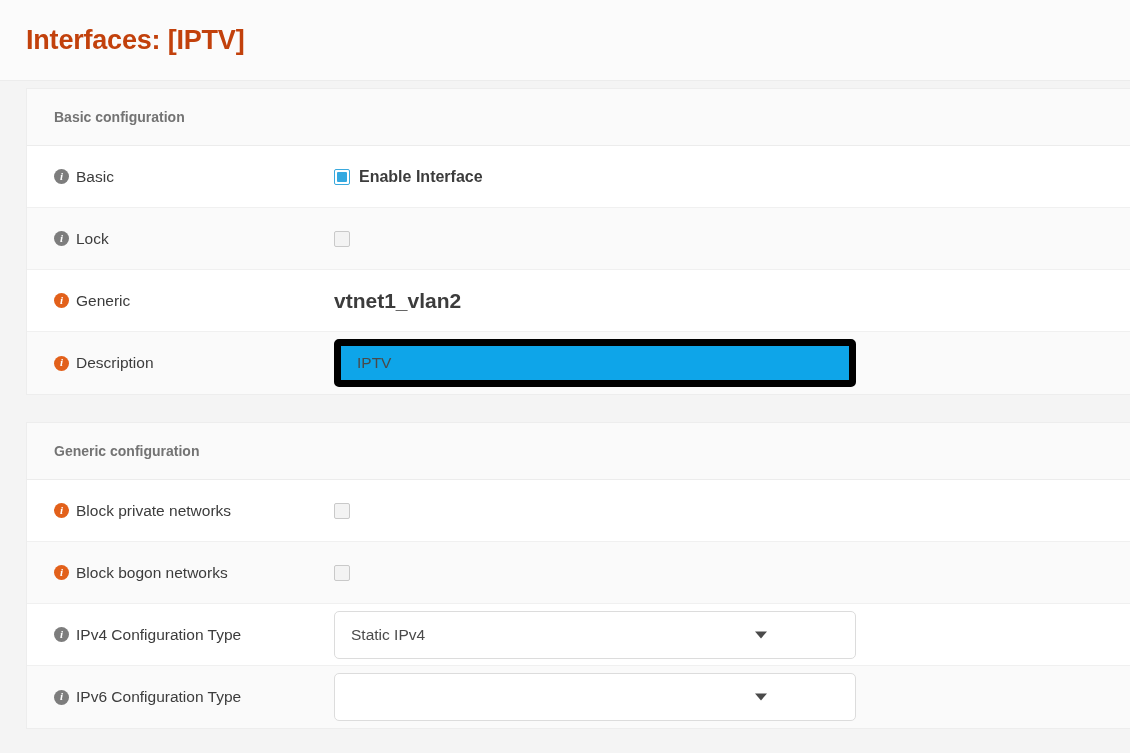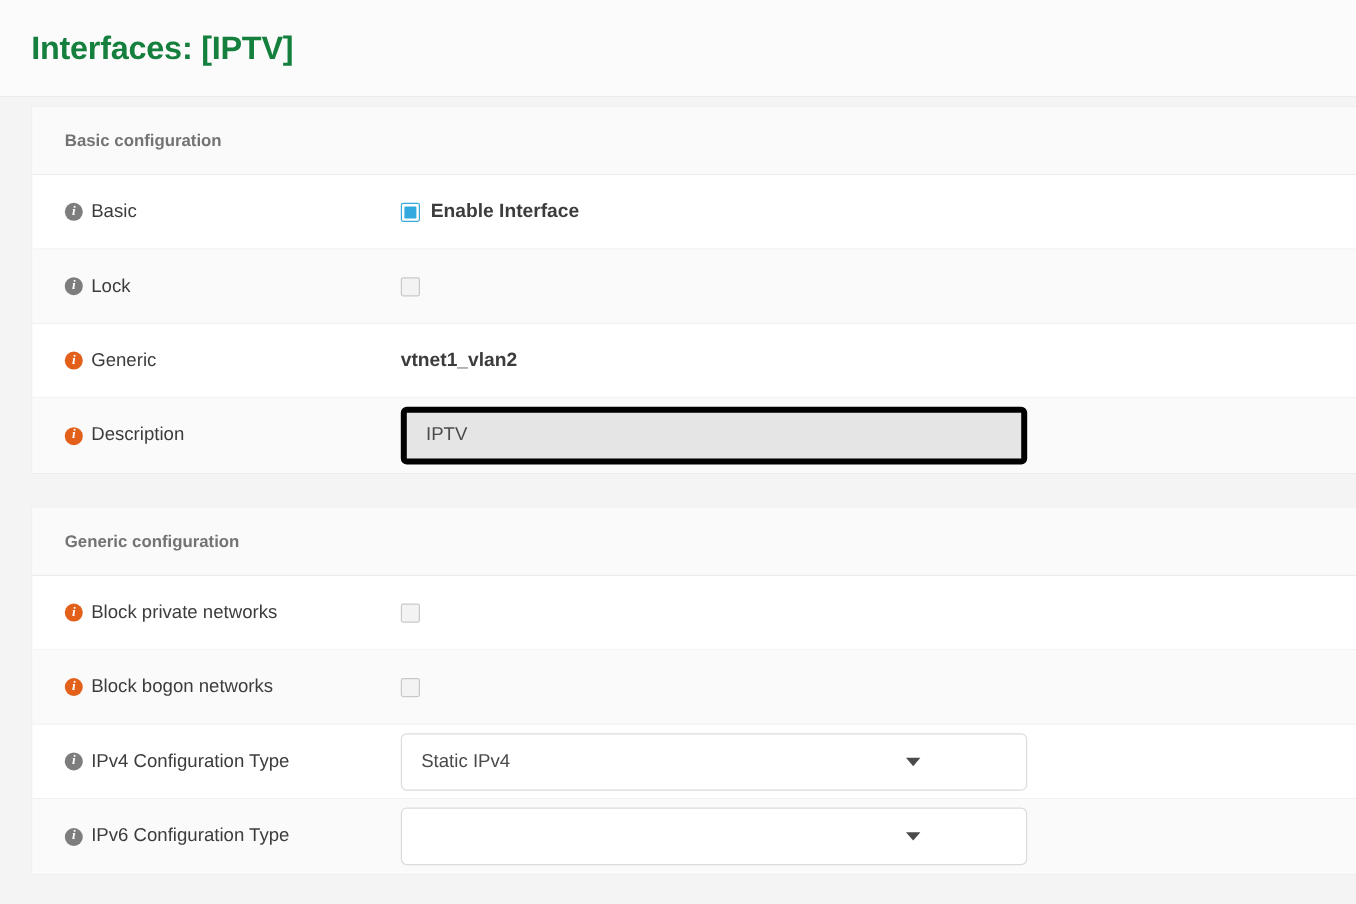--- a/index.html
+++ b/index.html
@@ -22,21 +22,21 @@
     height: 81px;
     background: #fbfbfb;
     border-bottom: 1px solid #ececec;
     display: flex;
     align-items: center;
     padding-left: 26px;
   }
   .page-title {
     font-size: 27px;
     font-weight: bold;
-    color: #15803d;
+    color: #c2410c;
     letter-spacing: -0.2px;
   }
 
   
   .content {
     padding-left: 26px;
     padding-top: 7px;
     background: #f4f4f4;
     height: 672px;
   }
@@ -146,32 +146,32 @@
   }
   .checkbox-label {
     font-size: 16px;
     font-weight: bold;
     color: #3c3c3c;
     white-space: nowrap;
   }
 
   
   .static-value {
-    font-size: 16px;
+    font-size: 21px;
     font-weight: bold;
     color: #3c3c3c;
   }
 
   
   .text-input {
     width: 522px;
     height: 48px;
-    border: 5px solid #000000;
+    border: 7px solid #000000;
     border-radius: 5px;
-    background: #e5e5e5;
+    background: #0ea5e9;
     font-family: "Liberation Sans", sans-serif;
     font-size: 15.5px;
     color: #4a4a4a;
     padding: 2px 16px;
     outline: none;
   }
   .text-input::placeholder { color: #9a9a9a; }
 
   
   .select-wrap {

